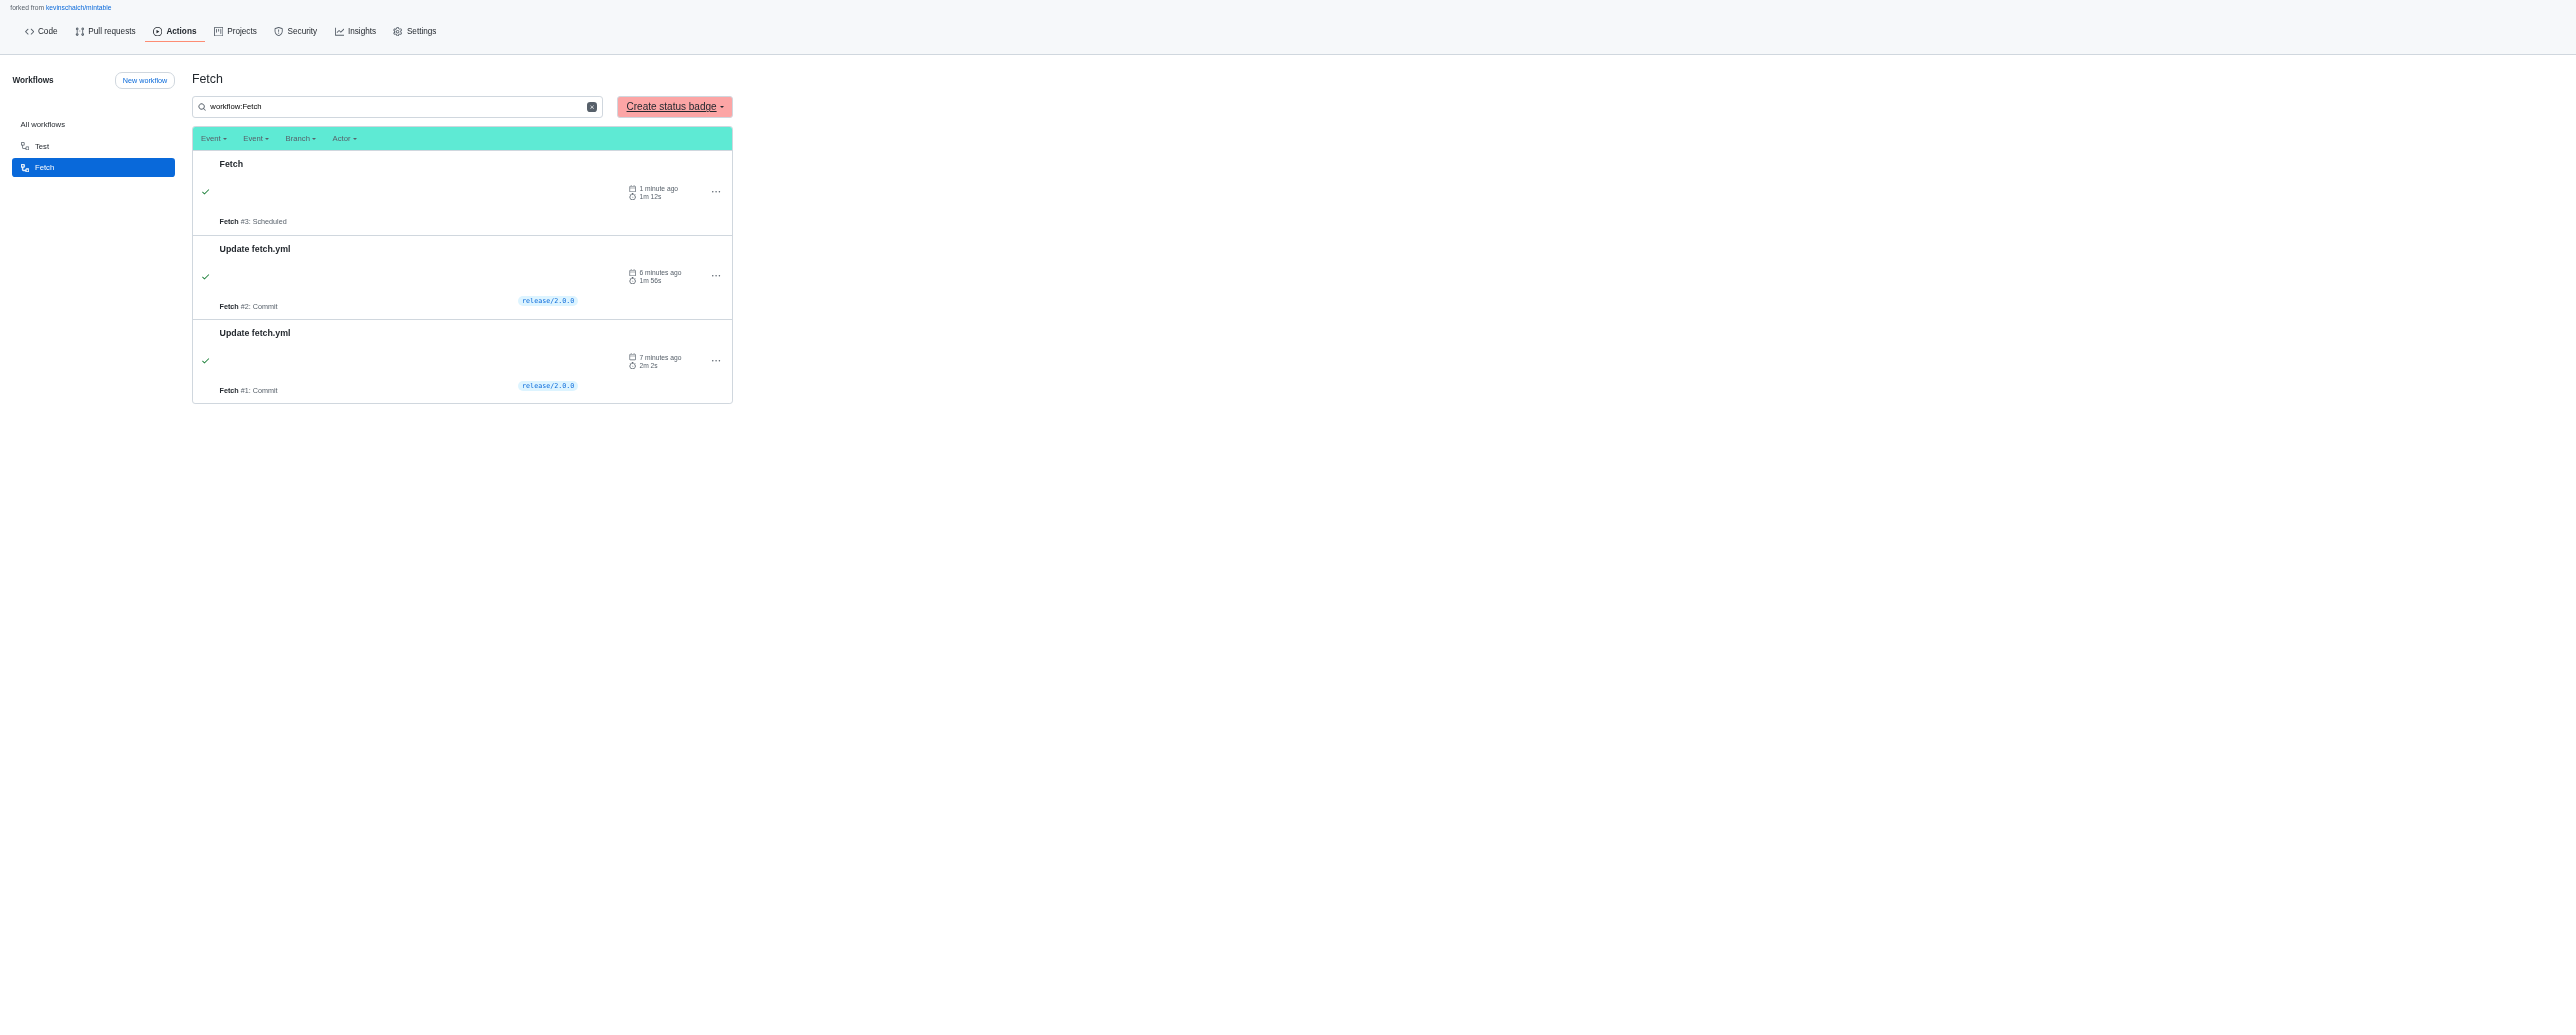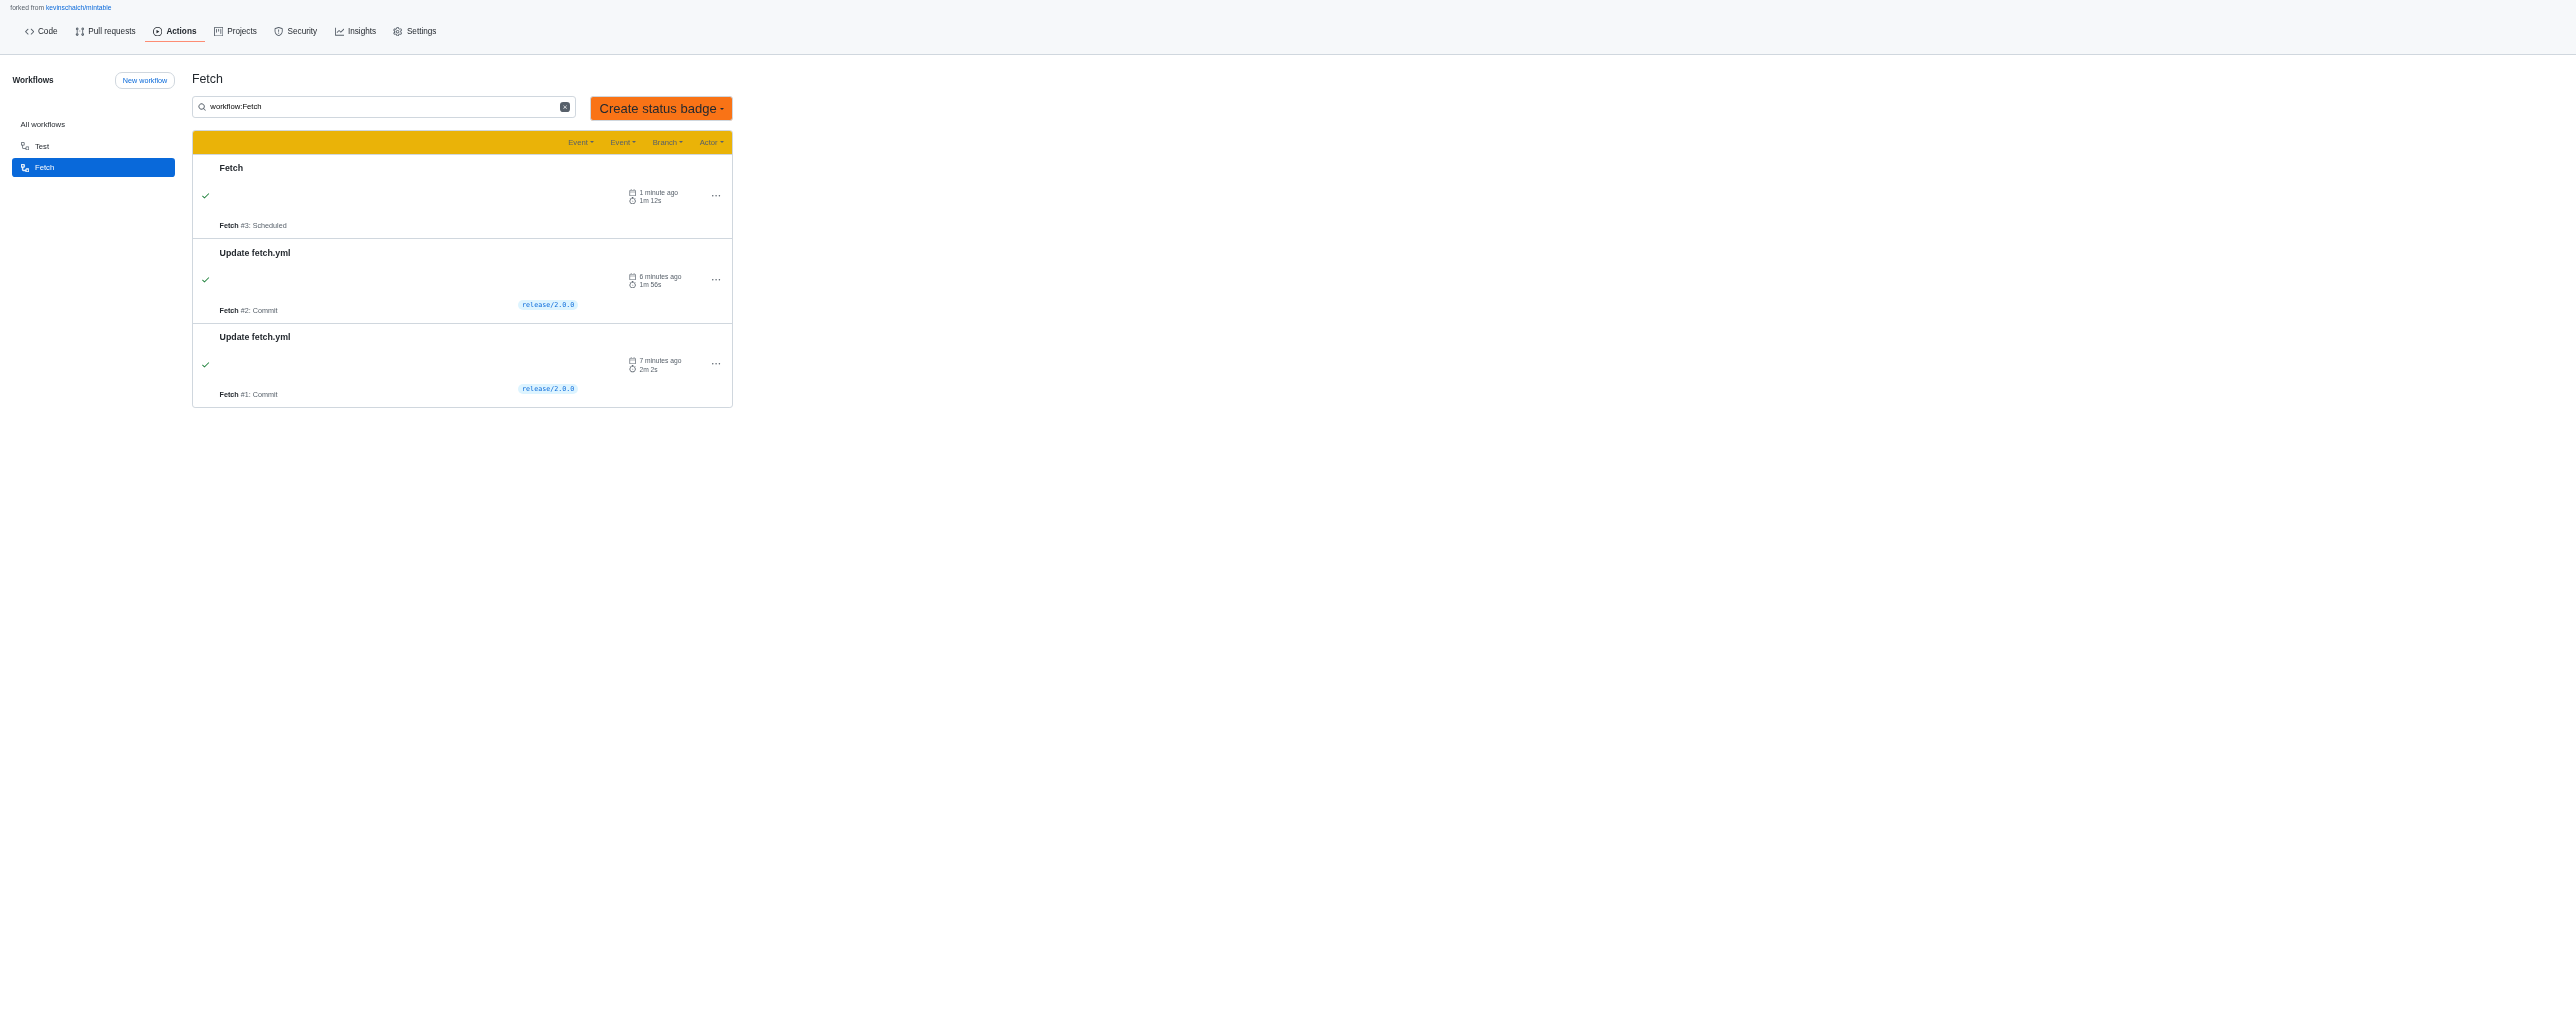--- a/index.html
+++ b/index.html
@@ -100,21 +100,21 @@
     max-width: 541px;
   }
   .page-title {
     font-size: 12.4px;
     font-weight: 400;
     margin-bottom: 10.3px;
   }
   .search-row {
     display: flex;
     gap: 14px;
-    align-items: flex-start;
+    align-items: center;
     margin-bottom: 8.2px;
   }
   .search-box {
     flex: 1;
     position: relative;
     display: flex;
     align-items: center;
     border: 0.5px solid #d0d7de;
     border-radius: 3.1px;
     padding: 3.1px 5.2px;
@@ -138,41 +138,41 @@
     display: flex;
     align-items: center;
     justify-content: center;
     cursor: pointer;
     flex-shrink: 0;
   }
   .status-badge-btn {
     padding: 4.1px 8.2px;
     border: 0.5px solid #d0d7de;
     border-radius: 3.1px;
-    background: #f97316;
-    font-size: 13px;
+    background: #fca5a5;
+    font-size: 10px;
     cursor: pointer;
     display: flex;
     align-items: center;
     gap: 3.1px;
     color: #24292f;
+    text-decoration: underline;
   }
 
   .runs-box {
     border: 0.5px solid #d0d7de;
     border-radius: 3.1px;
     overflow: hidden;
   }
   .filter-header {
-    background: #eab308;
+    background: #5eead4;
     padding: 7.2px 8.2px;
     display: flex;
     gap: 16.5px;
     border-bottom: 0.5px solid #d0d7de;
-    justify-content: flex-end;
   }
   .filter-item {
     display: flex;
     align-items: center;
     gap: 2.1px;
     font-size: 7.7px;
     color: #57606a;
     cursor: pointer;
   }
   .run-row {

